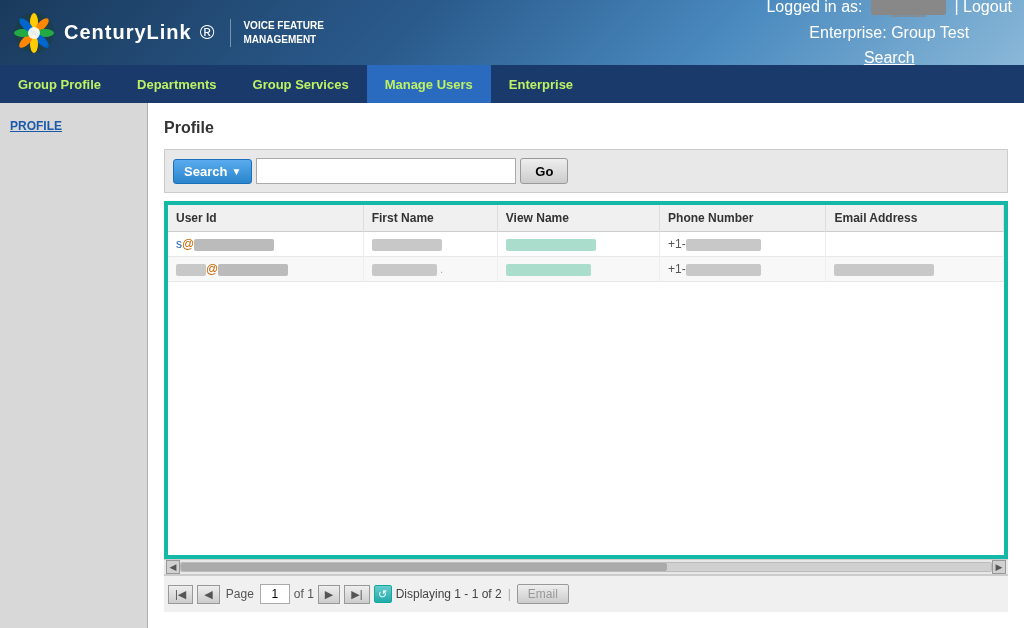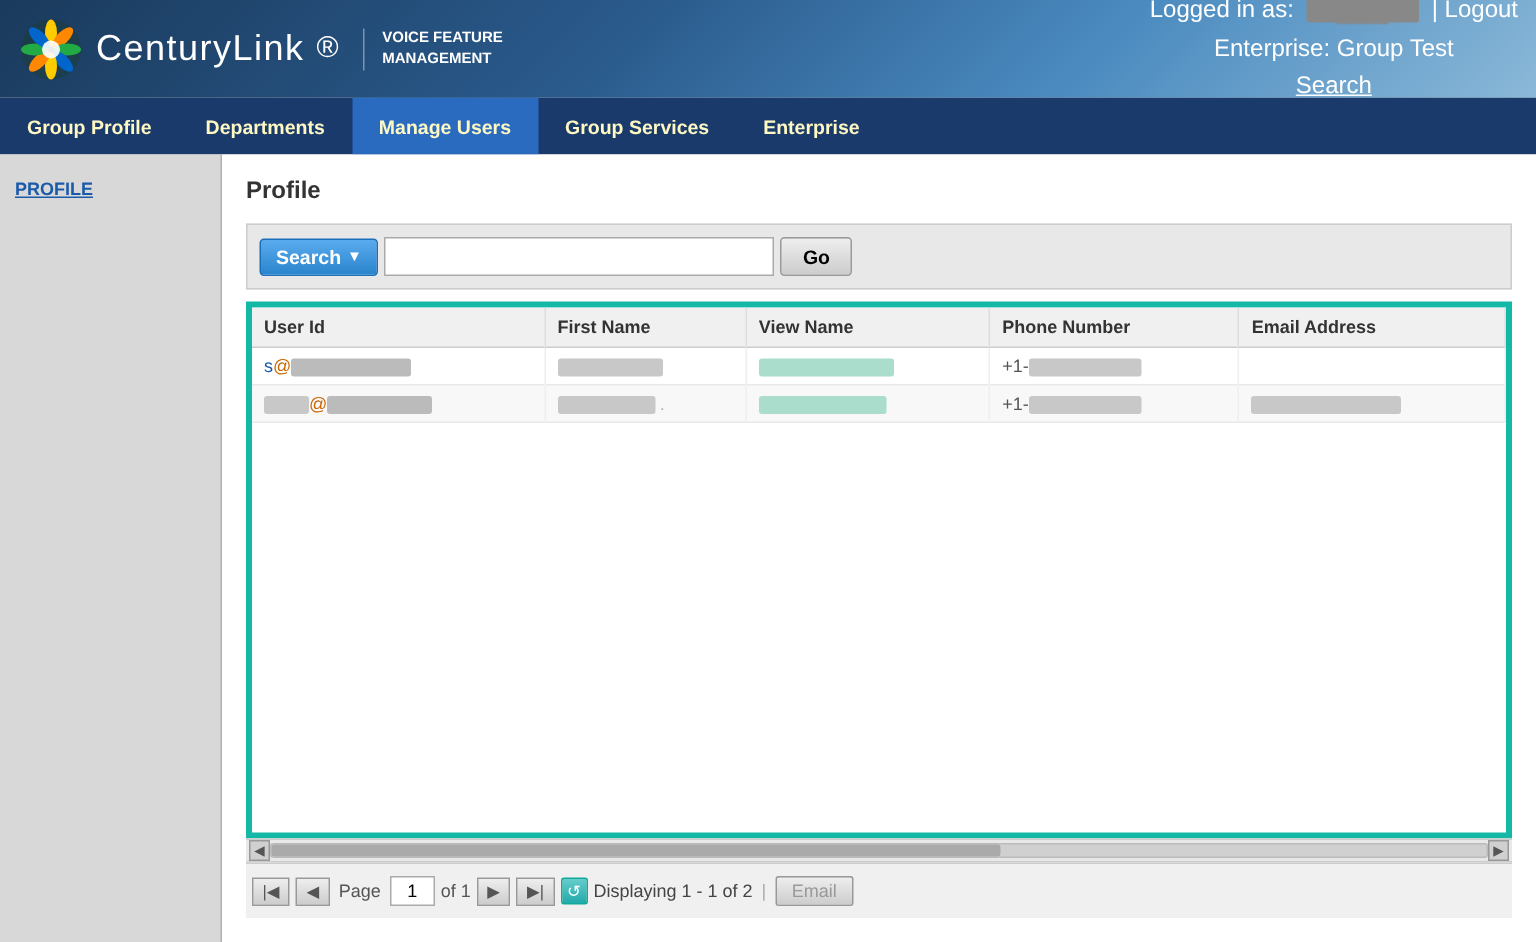--- a/index.html
+++ b/index.html
@@ -56,21 +56,21 @@
     }
 
     
     #nav {
       background: #1a3a6b;
       height: 38px;
       display: flex;
       align-items: stretch;
     }
     .nav-item {
-      color: #fef9c3;
+      color: #bef264;
       padding: 0 18px;
       display: flex;
       align-items: center;
       font-size: 13px;
       font-weight: bold;
       cursor: pointer;
       white-space: nowrap;
     }
     .nav-item.active { background: #2a6abf; }
 
@@ -307,21 +307,21 @@
           <ellipse rx="4" ry="9" fill="#ff8800" transform="rotate(45) translate(0,-11)"></ellipse>
           <ellipse rx="4" ry="9" fill="#22aa44" transform="rotate(90) translate(0,-11)"></ellipse>
           <ellipse rx="4" ry="9" fill="#0066cc" transform="rotate(135) translate(0,-11)"></ellipse>
           <ellipse rx="4" ry="9" fill="#ffcc00" transform="rotate(180) translate(0,-11)"></ellipse>
           <ellipse rx="4" ry="9" fill="#ff8800" transform="rotate(225) translate(0,-11)"></ellipse>
           <ellipse rx="4" ry="9" fill="#22aa44" transform="rotate(270) translate(0,-11)"></ellipse>
           <ellipse rx="4" ry="9" fill="#0066cc" transform="rotate(315) translate(0,-11)"></ellipse>
           <circle r="6" fill="white" opacity="0.9"></circle>
         </g>
       </svg>
-      <span id="logo-text" style="color:white;font-size:24px;font-weight:normal;letter-spacing:1px;">CenturyLink</span>
+      <span id="logo-text" style="color:white;font-size:20px;font-weight:bold;letter-spacing:1px;">CenturyLink</span>
       <span style="color:white;font-size:20px;font-weight:300;">®</span>
     </div>
     <div id="app-title">
       <div>VOICE FEATURE</div>
       <div>MANAGEMENT</div>
     </div>
   </div>
   <div id="header-right">
     <div>
       <span>Logged in as:</span>
@@ -329,22 +329,22 @@
       <a href="#" style="color:white;text-decoration:none;">| Logout</a>
     </div>
     <div>Enterprise: Group Test</div>
     <div><a href="#" style="color:white;text-decoration:underline;">Search</a></div>
   </div>
 </div>
 
 <div id="nav">
   <div class="nav-item">Group Profile</div>
   <div class="nav-item">Departments</div>
+  <div class="nav-item">Group Services</div>
   <div class="nav-item active">Manage Users</div>
-  <div class="nav-item">Group Services</div>
   <div class="nav-item">Enterprise</div>
 </div>
 
 <div id="main">
 
   <div id="sidebar">
     <a class="sidebar-link" href="#">PROFILE</a>
   </div>
 
   <div id="content">

